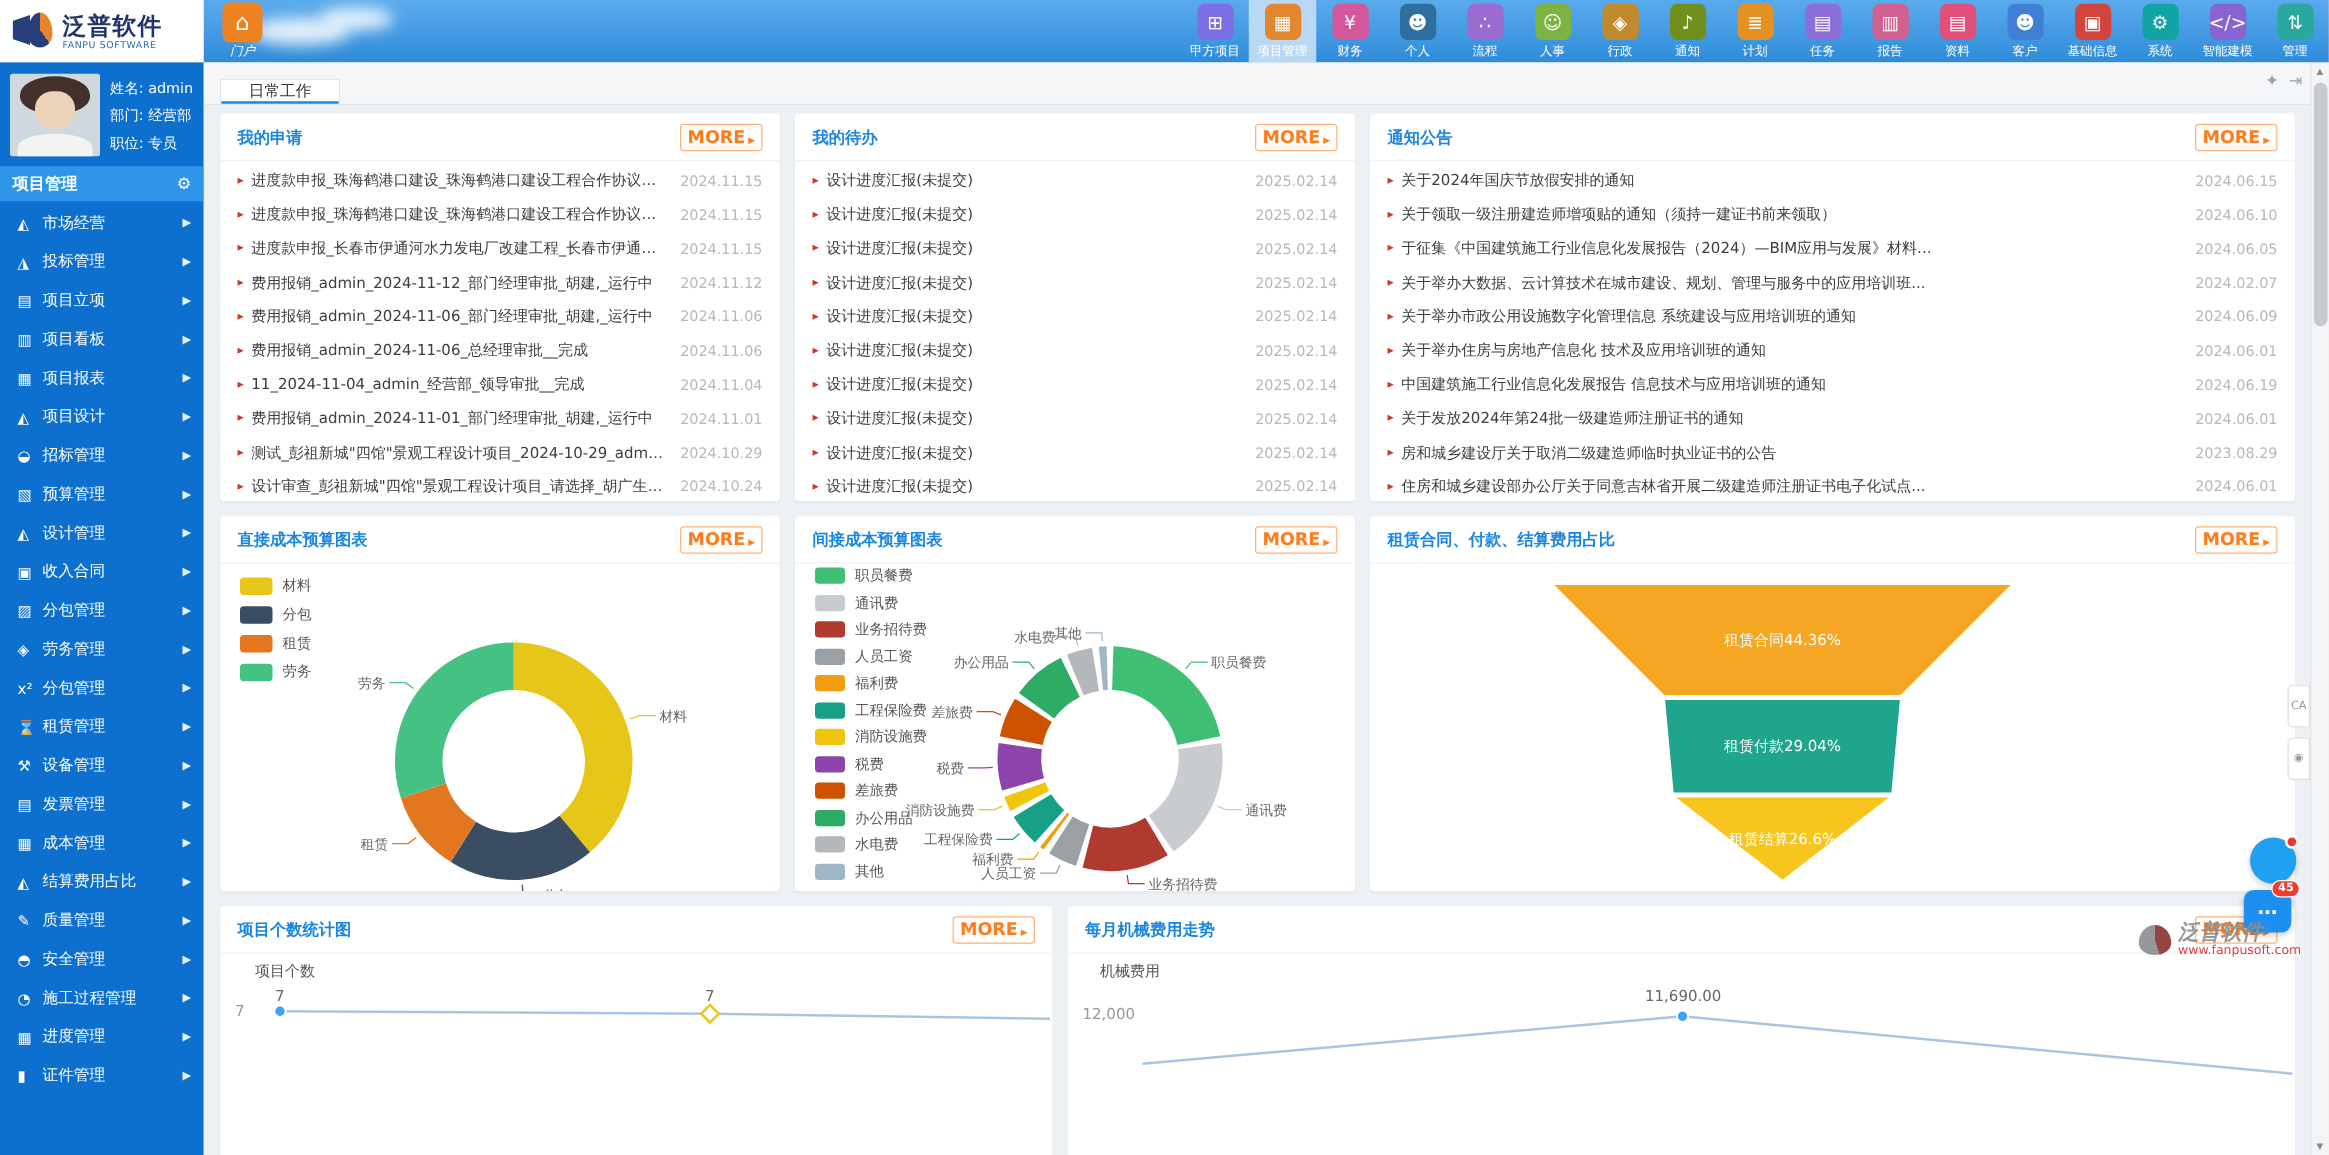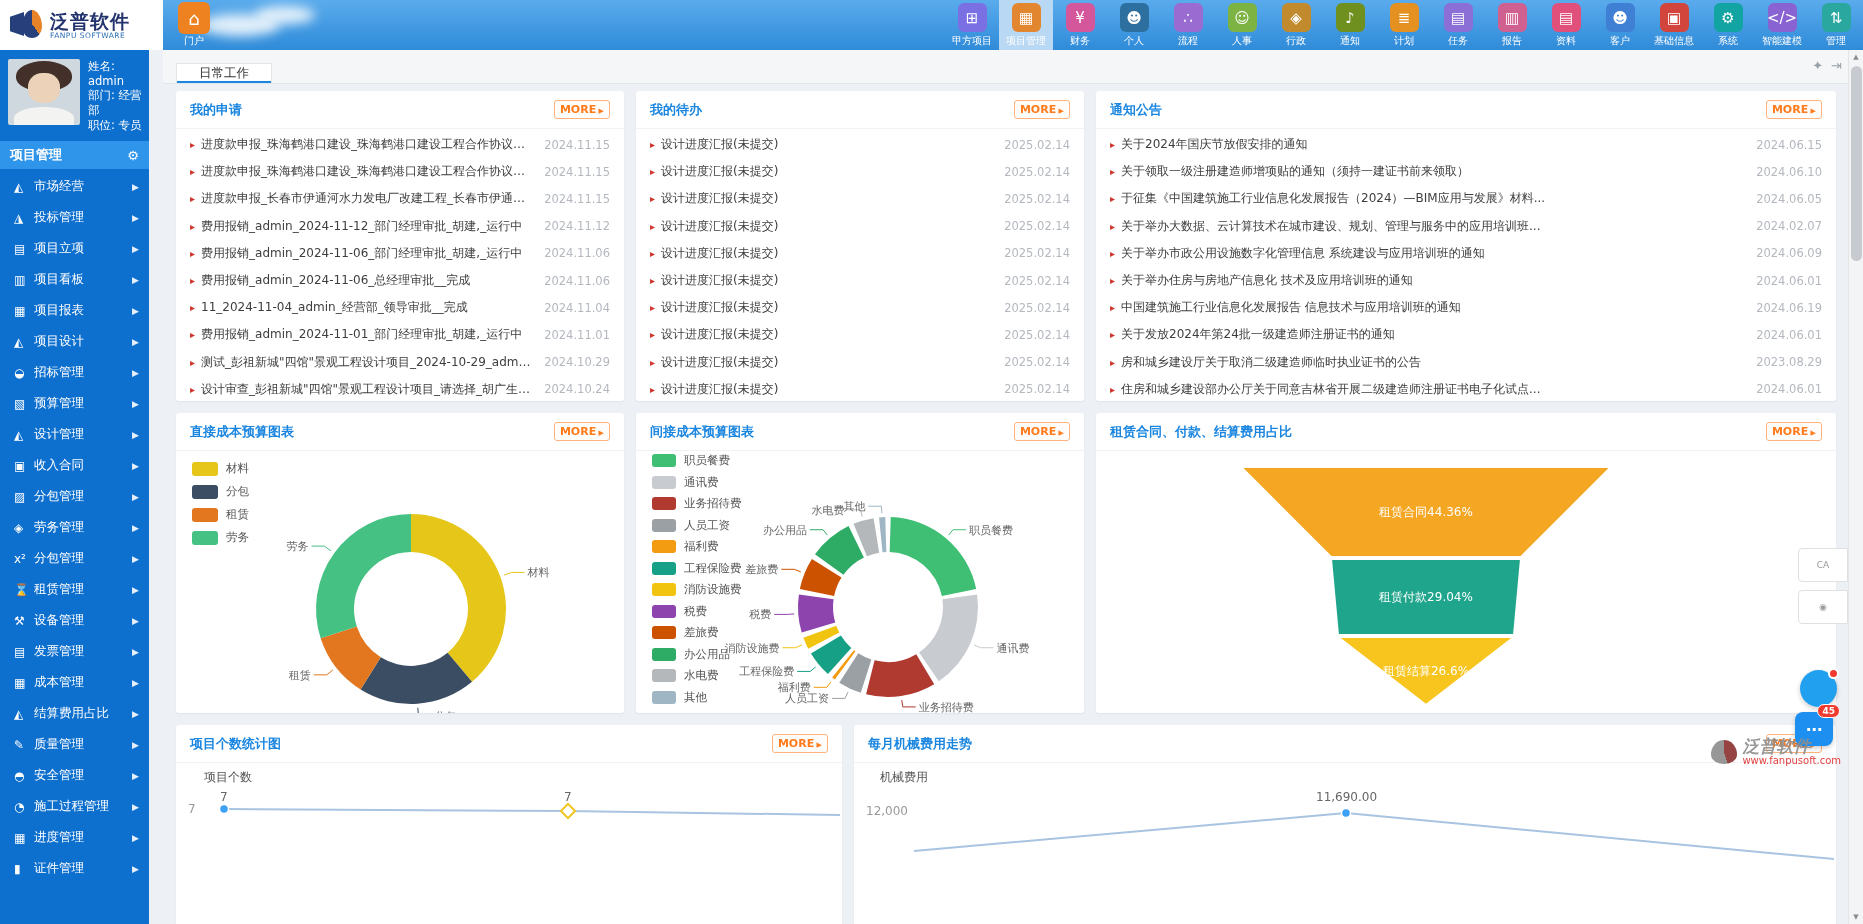--- a/index.html
+++ b/index.html
@@ -8,29 +8,29 @@
   .topbar{position:absolute;left:0;top:0;width:1863px;height:50px;background:linear-gradient(180deg,#5aabec,#2f8bd9);display:flex;align-items:stretch;}
   .logo-box{width:163px;background:#fff;display:flex;align-items:center;padding-left:10px;gap:6px;flex:none;}
   .logo-mark{width:34px;height:30px;position:relative;flex:none;}
   .logo-mark b{position:absolute;left:0;top:2px;width:14px;height:24px;background:#27407c;clip-path:polygon(0 20%,100% 0,100% 100%,0 80%);}
   .logo-mark i{position:absolute;right:2px;top:0;width:20px;height:28px;border-radius:50% 50% 50% 50%/60% 60% 40% 40%;background:conic-gradient(#e8832a 0 40%,#27407c 40% 100%);}
   .logo-text .t{font-size:19px;font-weight:bold;color:#23336e;letter-spacing:1px;line-height:20px;}
   .logo-text .s{font-size:7.5px;color:#2a6db5;letter-spacing:.5px;}
   .cloud{position:absolute;background:rgba(255,255,255,.85);border-radius:50%;filter:blur(6px);}
   .portal{position:absolute;left:168px;top:2px;width:52px;height:48px;display:flex;flex-direction:column;align-items:center;cursor:pointer;}
   .portal .ic{width:32px;height:32px;border-radius:6px;background:#ee8220;color:#fff;font-size:18px;display:flex;align-items:center;justify-content:center;}
-  .portal .lb{font-size:10px;color:#fff;margin-top:0;}
+  .portal .lb{font-size:10px;color:#fff;margin-top:0;font-style:italic;}
   .topnav{position:absolute;right:0;top:0;height:50px;display:flex;}
   .nav-item{width:54px;height:50px;display:flex;flex-direction:column;align-items:center;padding-top:3px;cursor:pointer;}
   .nav-item.active{background:#b9d8f3;}
   .nav-item .ic{width:29px;height:29px;border-radius:6px;color:#fff;display:flex;align-items:center;justify-content:center;font-size:15px;flex:none;}
   .nav-item .lb{font-size:10px;color:#fff;margin-top:2px;white-space:nowrap;}
   .nav-item.active .lb{color:#fff;}
   
-  .sidebar{position:absolute;left:0;top:50px;bottom:0;width:149px;background:#0d6fce;color:#fff;}
+  .sidebar{position:absolute;left:0;top:50px;bottom:0;width:163px;background:#0d6fce;color:#fff;}
   .profile{display:flex;padding:9px 6px 8px 8px;gap:8px;}
   .avatar{width:72px;height:66px;background:#cfd8df;border-radius:2px;position:relative;overflow:hidden;flex:none;}
   .avatar .hair{position:absolute;left:8px;top:2px;width:56px;height:30px;background:#43302a;border-radius:50% 50% 45% 45%;}
   .avatar .face{position:absolute;left:20px;top:14px;width:32px;height:30px;background:#ecd2b8;border-radius:45%;}
   .avatar .shirt{position:absolute;left:6px;bottom:-4px;width:60px;height:22px;background:#f3f3f1;border-radius:50% 50% 0 0;}
   .pinfo{display:flex;flex-direction:column;justify-content:space-around;font-size:11.5px;}
   .side-section{height:28px;background:#2f95ea;display:flex;align-items:center;justify-content:space-between;padding:0 10px;font-size:13px;font-weight:bold;}
   .side-section .gear{font-size:13px;cursor:pointer;}
   .menu{margin-top:2px;}
   .menu-item{height:31px;display:flex;align-items:center;padding:0 10px 0 14px;font-size:12.5px;cursor:pointer;}
@@ -43,21 +43,21 @@
   .tab{background:#fff;height:20px;padding:0 22px;display:flex;align-items:center;font-size:12.5px;color:#333;border:1px solid #e2e6ea;border-bottom:none;box-shadow:inset 0 -2px 0 #1a86e0;cursor:pointer;}
   .top-tools{position:absolute;right:6px;top:8px;display:flex;gap:8px;color:#9aa2ab;font-size:13px;}
   .top-tools span{cursor:pointer;}
   .content{padding:7px 12px 0 13px;}
   .grid3{display:grid;grid-template-columns:448px 448px 1fr;gap:12px;margin-bottom:12px;}
   .grid2{display:grid;grid-template-columns:666px 1fr;gap:12px;}
   .panel{background:#fff;border-radius:3px;box-shadow:0 1px 2px rgba(0,0,0,.05);overflow:hidden;position:relative;}
   .h310{height:310px;} .h300{height:300px;} .h206{height:206px;}
   .phead{height:38px;display:flex;align-items:center;justify-content:space-between;padding:0 14px;border-bottom:1px solid #f0f2f5;}
   .ptitle{color:#1a86e0;font-size:13px;font-weight:bold;}
-  .more{font-size:11px;font-weight:bold;color:#ff7b1c;border:1px solid #ffb37a;border-radius:3px;padding:2px 5px;background:#fffdfb;cursor:pointer;white-space:nowrap;}
+  .more{font-size:14px;font-weight:bold;color:#ff7b1c;border:1px solid #ffb37a;border-radius:3px;padding:2px 5px;background:#fffdfb;cursor:pointer;white-space:nowrap;}
   .more:after{content:" ▶";font-size:7px;}
   .feed{padding:2px 14px 0 14px;}
   .feed-row{height:27.2px;display:flex;align-items:center;cursor:pointer;}
   .feed-row .bullet{color:#cf352b;font-size:10px;margin-right:6px;flex:none;}
   .feed-row .itext{flex:1;font-size:12px;color:#3d3d3d;white-space:nowrap;overflow:hidden;text-overflow:ellipsis;}
   .feed-row .idate{font-size:11.5px;color:#b3b8bf;margin-left:12px;flex:none;}
   .chartbox{position:relative;width:100%;height:262px;}
   .legend{position:absolute;left:16px;top:10px;z-index:2;}
   .legend.compact{top:2px;}
   .lg-item{display:flex;align-items:center;gap:8px;margin-bottom:8px;cursor:pointer;}
@@ -66,21 +66,21 @@
   .legend.compact .lg-sw{width:24px;height:13px;}
   .lg-lb{font-size:11.5px;color:#555;white-space:nowrap;}
   svg text{font-family:"DejaVu Sans","Liberation Sans",sans-serif;}
   
   .scrollbar{position:absolute;right:0;top:50px;bottom:0;width:15px;background:#f3f4f5;border-left:1px solid #e4e4e4;text-align:center;}
   .sb-arrow{font-size:7px;color:#8b8b8b;line-height:14px;display:block;cursor:pointer;}
   .sb-arrow.down{position:absolute;bottom:0;left:0;right:0;}
   .sb-thumb{position:absolute;top:16px;left:2px;width:11px;height:195px;background:#c7cbd0;border-radius:6px;cursor:pointer;}
   
   .fw{position:absolute;z-index:5;}
-  .fw-tab{width:50px;height:34px;background:#fff;border:1px solid #e0e0e0;border-radius:4px 0 0 4px;color:#9a9a9a;font-size:9px;display:flex;align-items:center;justify-content:center;cursor:pointer;}
+  .fw-tab{width:18px;height:34px;background:#fff;border:1px solid #e0e0e0;border-radius:4px 0 0 4px;color:#9a9a9a;font-size:9px;display:flex;align-items:center;justify-content:center;cursor:pointer;}
   .chat-circle{width:37px;height:37px;border-radius:50%;background:#22a0f0;position:relative;cursor:pointer;box-shadow:0 2px 5px rgba(0,0,0,.2);}
   .chat-circle .dot{position:absolute;right:-2px;top:-2px;width:11px;height:11px;border-radius:50%;background:#f03b2e;border:2px solid #fff;}
   .chat-bubble{width:38px;height:34px;border-radius:8px;background:#1d8ff0;color:#fff;display:flex;align-items:center;justify-content:center;font-size:16px;font-weight:bold;position:relative;cursor:pointer;box-shadow:0 2px 5px rgba(0,0,0,.2);}
   .chat-bubble .badge{position:absolute;right:-7px;top:-8px;background:#f03b2e;color:#fff;font-size:9px;border-radius:8px;padding:1px 4px;border:1px solid #fff;}
   .watermark{display:flex;align-items:center;gap:5px;opacity:.9;}
   .wm-mark{width:26px;height:24px;background:conic-gradient(#8a2f2f 0 45%,#8c8c8c 45% 100%);border-radius:50% 50% 50% 50%/60% 60% 40% 40%;flex:none;}
   .wm-t{font-size:17px;font-weight:bold;color:#8d8d8d;font-style:italic;line-height:17px;}
   .wm-u{font-size:10px;color:#e02b2b;}
 </style>
 </head>

